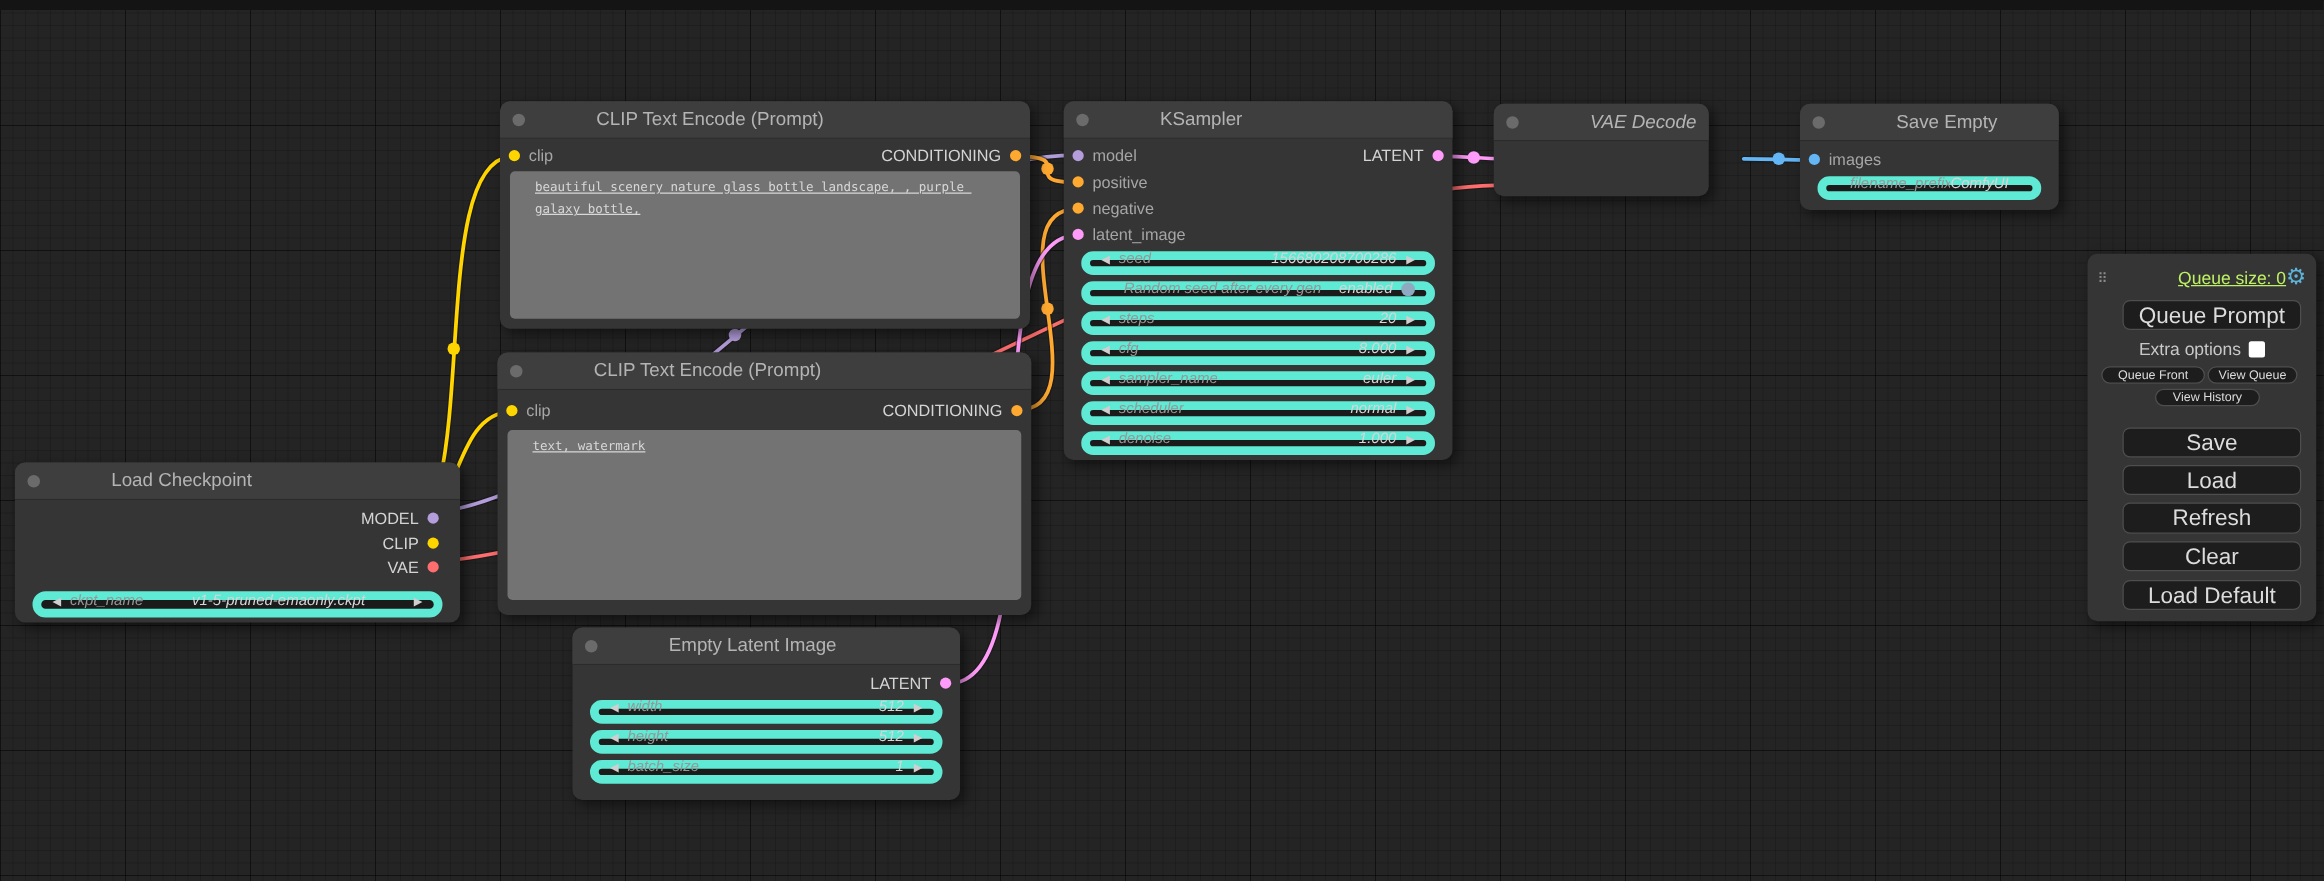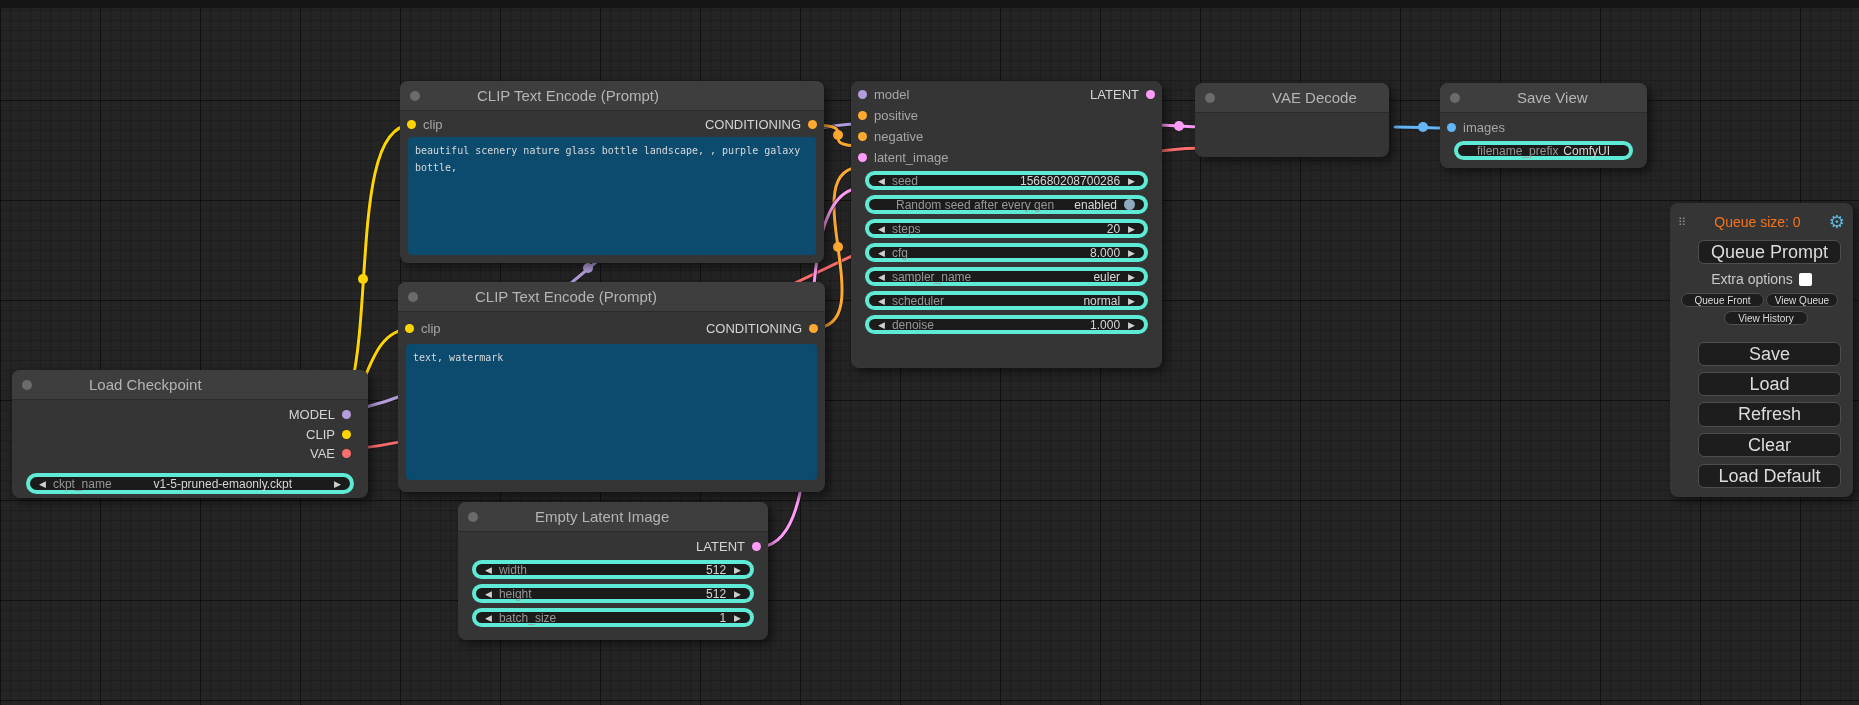--- a/index.html
+++ b/index.html
@@ -37,44 +37,44 @@
     padding:0 10px;box-sizing:border-box;gap:48px;
   }
   .tdot{width:10px;height:10px;border-radius:50%;background:#6b6b6b;flex:none;margin-right:9px;}
   .ttext{font-size:15px;color:#b4b4b4;white-space:nowrap;}
   .nbody{position:relative;}
   .slotrow{display:flex;justify-content:space-between;}
   .slot{height:21px;display:flex;align-items:center;gap:7px;padding:0 7px;font-size:13px;color:#a6a6a6;box-sizing:border-box;}
   .slot.out{flex-direction:row-reverse;color:#d4d4d4;}
   .sdot{width:9px;height:9px;border-radius:50%;flex:none;background:#888;}
   .widget{
-    height:19px;background:#1b1b1b;border:4px solid #5eead4;border-radius:11px;
-    display:flex;align-items:center;margin:0 14px 5px;padding:0 9px;
-    font-size:12px;color:#999;box-sizing:border-box;white-space:nowrap;
+    height:19px;background:#1b1b1b;border:7px solid #5eead4;border-radius:11px;
+    display:flex;align-items:flex-end;margin:0 14px 5px;padding:0 9px;
+    font-size:12px;color:#999;box-sizing:border-box;white-space:nowrap;font-style:italic;
   }
   .warrow{font-family:"DejaVu Sans",sans-serif;font-size:9px;color:#cfcfcf;flex:none;}
   .wlabel{margin-left:7px;color:#979797;overflow:hidden;}
   .wvalue{margin-left:auto;color:#d6d6d6;margin-right:8px;}
   .wvalue.center{margin:0 auto;}
   .toggle{width:11px;height:11px;border-radius:50%;background:#8fa9c0;flex:none;margin-left:7px;}
   .prompt{
-    position:absolute;left:8px;right:8px;background:#0c4a6e;border-radius:4px;
+    position:absolute;left:8px;right:8px;background:#737373;border-radius:4px;
     font-family:"DejaVu Sans Mono",monospace;font-size:10px;line-height:17px;
-    color:#d8d8d8;padding:5px 7px;white-space:pre-wrap;word-break:break-word;
-    box-sizing:border-box;overflow:hidden;
+    color:#d8d8d8;padding:5px 20px;white-space:pre-wrap;word-break:break-word;
+    box-sizing:border-box;overflow:hidden;text-decoration:underline;
   }
   
   .qpanel{
     position:absolute;left:1670px;top:203px;width:183px;height:294px;z-index:3;
     background:#353535;border-radius:8px;box-shadow:4px 4px 10px rgba(0,0,0,.5);
     box-sizing:border-box;
   }
   .qhead{display:flex;align-items:center;height:22px;margin:8px 8px 0 8px;}
   .qhandle{font-family:"DejaVu Sans",sans-serif;color:#8a8a8a;font-size:11px;flex:none;}
-  .qsize{flex:1;text-align:center;font-size:14px;color:#f97316;}
+  .qsize{flex:1;text-align:right;font-size:14px;color:#bef264;text-decoration:underline;}
   .qgear{font-family:"DejaVu Sans",sans-serif;font-size:18px;line-height:18px;flex:none;cursor:pointer;}
   .qbtn{
     background:#1d1d1d;border:1px solid #4e4e4e;border-radius:6px;color:#dcdcdc;
     display:flex;align-items:center;justify-content:center;box-sizing:border-box;
     cursor:pointer;
   }
   .qbtn.big{position:absolute;left:28px;right:12px;height:24px;font-size:18px;}
   .qbtn.small{position:absolute;height:14px;font-size:10px;border-radius:8px;}
   .qextra{position:absolute;left:0;right:0;top:68px;height:16px;display:flex;align-items:center;justify-content:center;font-size:14px;color:#c8c8c8;gap:6px;}
   .qcheck{width:13px;height:13px;background:#ffffff;border-radius:2px;cursor:pointer;}
@@ -225,20 +225,24 @@
     <div class="widget">
       <span class="warrow">◀</span>
       <span class="wlabel">batch_size</span>
       <span class="wvalue">1</span>
       <span class="warrow">▶</span>
     </div>
   </div>
 </div>
 
 <div class="node" style="left:851px;top:81px;width:311px;height:287px;">
+  <div class="ntitle">
+    <span class="tdot"></span>
+    <span class="ttext">KSampler</span>
+  </div>
   <div class="nbody" style="padding-top:3px;">
     <div class="slotrow">
       <div>
         <div class="slot">
           <span class="sdot" style="background: rgb(179, 157, 219);"></span>
           <span>model</span>
         </div>
         <div class="slot">
           <span class="sdot" style="background: rgb(255, 169, 49);"></span>
           <span>positive</span>
@@ -298,31 +302,31 @@
       <div class="widget">
         <span class="warrow">◀</span>
         <span class="wlabel">denoise</span>
         <span class="wvalue">1.000</span>
         <span class="warrow">▶</span>
       </div>
     </div>
   </div>
 </div>
 
-<div class="node" style="left:1195px;top:83px;width:194px;height:74px;">
+<div class="node" style="left:1195px;top:83px;width:172px;height:74px;font-style:italic;">
   <div class="ntitle">
     <span class="tdot"></span>
     <span class="ttext">VAE Decode</span>
   </div>
 </div>
 
 <div class="node" style="left:1440px;top:83px;width:207px;height:85px;">
   <div class="ntitle">
     <span class="tdot"></span>
-    <span class="ttext">Save View</span>
+    <span class="ttext">Save Empty</span>
   </div>
   <div class="nbody" style="padding-top:4px;">
     <div class="slot">
       <span class="sdot" style="background: rgb(100, 181, 246);"></span>
       <span>images</span>
     </div>
     <div class="widget" style="margin-top:3px;">
       <span class="wlabel" style="margin-left:10px;">filename_prefix</span>
       <span class="wvalue" style="margin-right:10px;">ComfyUI</span>
     </div>

